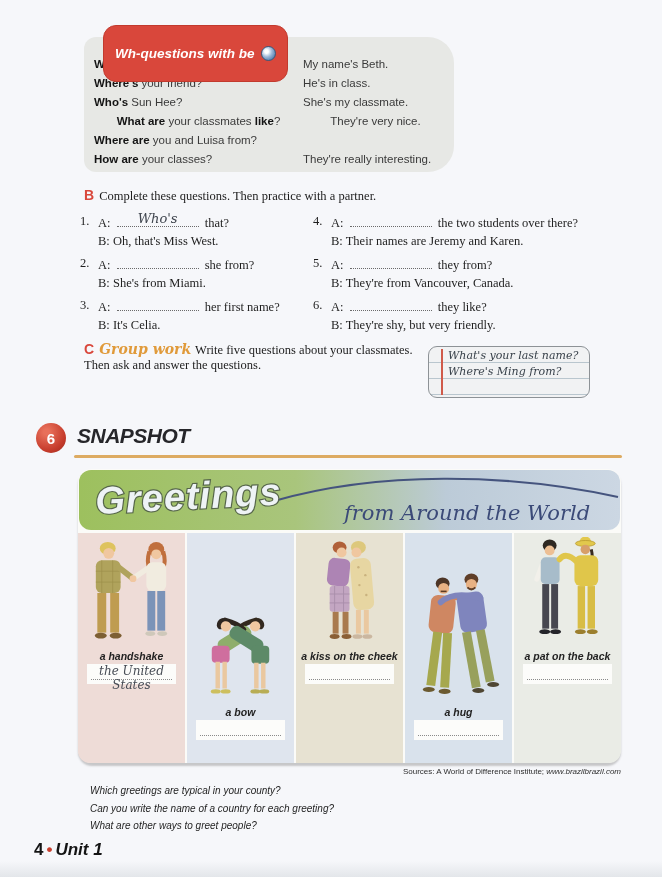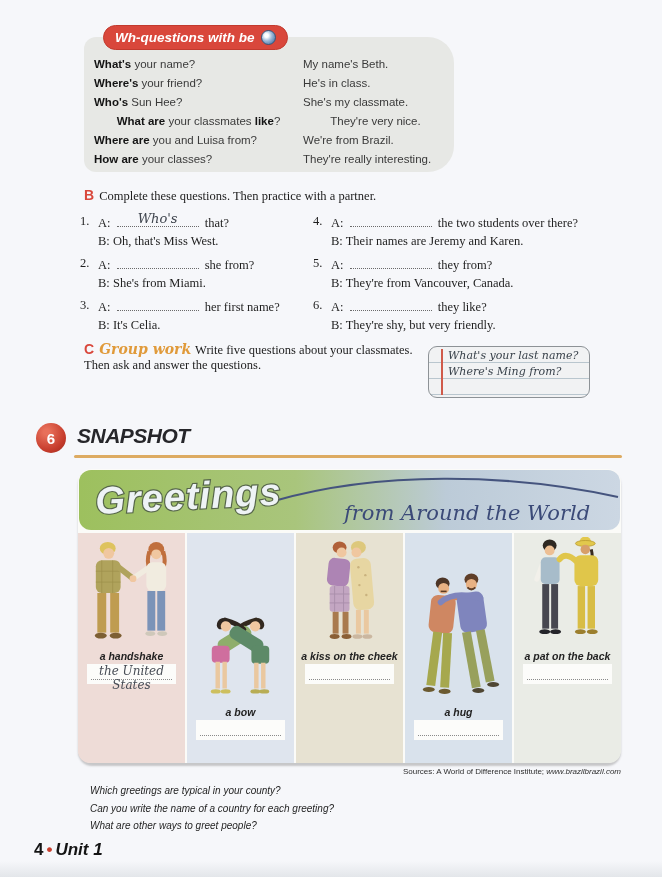--- a/index.html
+++ b/index.html
@@ -9,21 +9,21 @@
   
   .grammar-box{left:84px;top:37px;width:370px;height:135px;background:#e7e8e5;
     border-radius:12px 26px 26px 12px;}
   .grammar-rows{position:absolute;left:10px;top:18px;right:6px;font-family:"Liberation Sans",sans-serif;
     font-size:11.5px;color:#3a3a3a;}
   .g-row{display:flex;line-height:19px;}
   .g-row.gap{text-align:center;}
   .g-q{width:209px;}
   .g-q b{color:#141414;}
   .g-a{flex:1;}
-  .pill{left:103px;top:25px;height:23px;padding:0 11px;background:#d9473b;border:1px solid #c23a2e;
+  .pill{left:103px;top:25px;height:23px;padding:16px 11px;background:#d9473b;border:1px solid #c23a2e;
     border-radius:13px;display:inline-flex;align-items:center;gap:6px;
     font-family:"Liberation Sans",sans-serif;font-weight:bold;font-style:italic;
     font-size:13.5px;color:#ffffff;}
   .audio-dot{width:13px;height:13px;border-radius:50%;display:inline-block;
     background:radial-gradient(circle at 35% 35%, #ffffff 15%, #9db8d8 45%, #4a77a8 85%);
     border:1px solid #35597e;}
 
   
   .ex-head{font-size:12.5px;color:#1c1c1c;}
   .ex-letter{font-family:"Liberation Sans",sans-serif;font-weight:bold;font-size:14px;color:#d9473b;margin-right:5px;}
@@ -106,21 +106,20 @@
       <div class="g-row">
         <div class="g-q"><b>Who's</b><span> Sun Hee?</span><b></b><span></span></div>
         <div class="g-a">She's my classmate.</div>
       </div>
       <div class="g-row gap">
         <div class="g-q"><b>What are</b><span> your classmates </span><b>like</b><span>?</span></div>
         <div class="g-a">They're very nice.</div>
       </div>
       <div class="g-row">
         <div class="g-q"><b>Where are</b><span> you and Luisa from?</span><b></b><span></span></div>
-        <div class="g-a">We're from Brazil.</div>
       </div>
       <div class="g-row">
         <div class="g-q"><b>How are</b><span> your classes?</span><b></b><span></span></div>
         <div class="g-a">They're really interesting.</div>
       </div>
     </div>
   </section>
   <div class="abs pill">
     <span>Wh-questions with be</span>
     <span class="audio-dot"></span>

